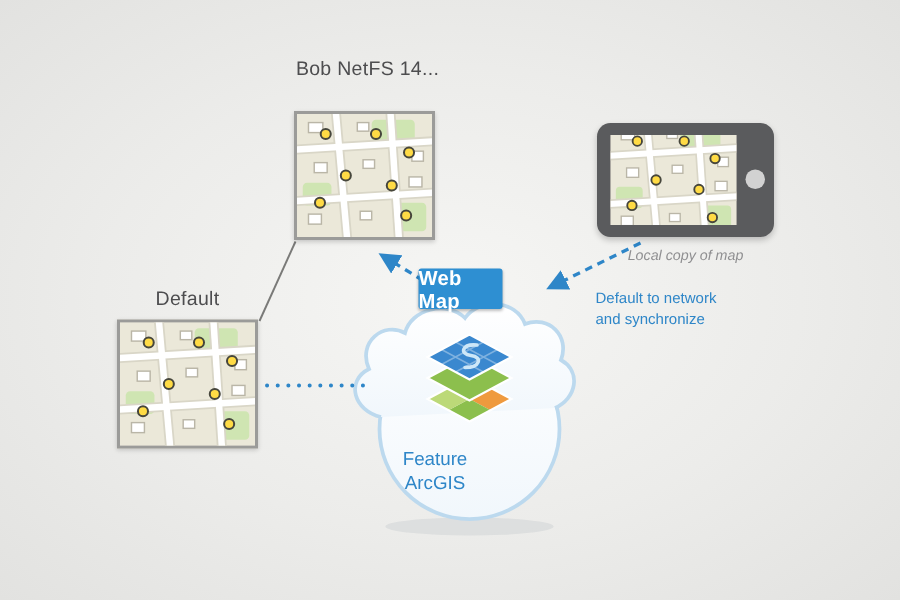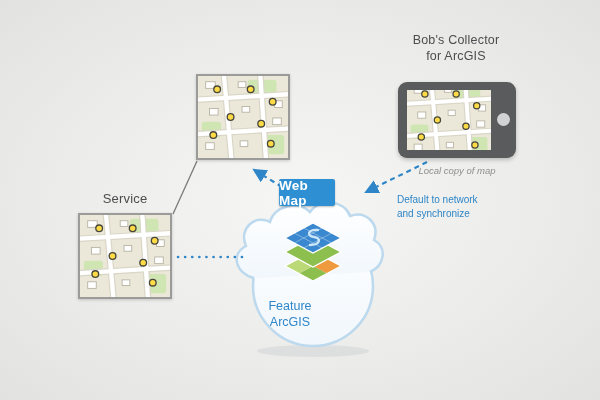--- a/index.html
+++ b/index.html
@@ -131,42 +131,41 @@
         <path d="M -9.3 -10 L 18.7 5 M -18.7 -5 L 9.3 10 M 9.3 -10 L -18.7 5 M 18.7 -5 L -9.3 10" stroke="rgba(255,255,255,0.35)" stroke-width="1" fill="none"></path>
         <path d="M 5 -8 C -5 -9 -7 -2 1 -1 C 9 0 7 7 -3 7" fill="none" stroke="#cde7f8" stroke-width="2.4" stroke-linecap="round"></path>
       </g>
     </g>
 
     <line x1="178" y1="257" x2="247" y2="257" stroke="#2e86c8" stroke-width="2.6" stroke-linecap="round" stroke-dasharray="0.1 7"></line>
     <line x1="282" y1="187" x2="256" y2="171" stroke="#2e86c8" stroke-width="2.2" stroke-dasharray="5 4" marker-end="url(#arrowBlue)"></line>
     <line x1="427" y1="162" x2="368" y2="191" stroke="#2e86c8" stroke-width="2.2" stroke-dasharray="5 4" marker-end="url(#arrowBlue)"></line>
   </svg>
 
+  <div class="lbl" style="left:170px; top:38px; width:150px;">Bob NetFS 14...</div>
 
   <div class="map-thumb" style="left:196px; top:74px;">
     <svg width="90" height="82" viewBox="0 0 94 86" preserveAspectRatio="none">
         <use href="#mapArt"></use>
       </svg>
   </div>
 
-  <div class="lbl" style="left:394px; top:32px; width:124px; font-size:12.5px;">Bob's Collector
-for ArcGIS</div>
 
   <div class="tablet">
     <div class="tablet-screen">
       <svg width="84" height="60" viewBox="0 0 94 86" preserveAspectRatio="xMidYMid slice">
           <use href="#mapArt"></use>
         </svg>
     </div>
     <div class="tablet-btn"></div>
   </div>
 
   <div class="caption" style="left:398px; top:165px; width:118px;font-style:italic;">Local copy of map</div>
 
-  <div class="lbl" style="left:75px; top:191px; width:100px;">Service</div>
+  <div class="lbl" style="left:75px; top:191px; width:100px;">Default</div>
 
   <div class="map-thumb" style="left:78px; top:213px;">
     <svg width="90" height="82" viewBox="0 0 94 86" preserveAspectRatio="none">
         <use href="#mapArt"></use>
       </svg>
   </div>
 
   <div class="webmap-badge">Web Map</div>
 
   <div class="connect-note">Default to network

